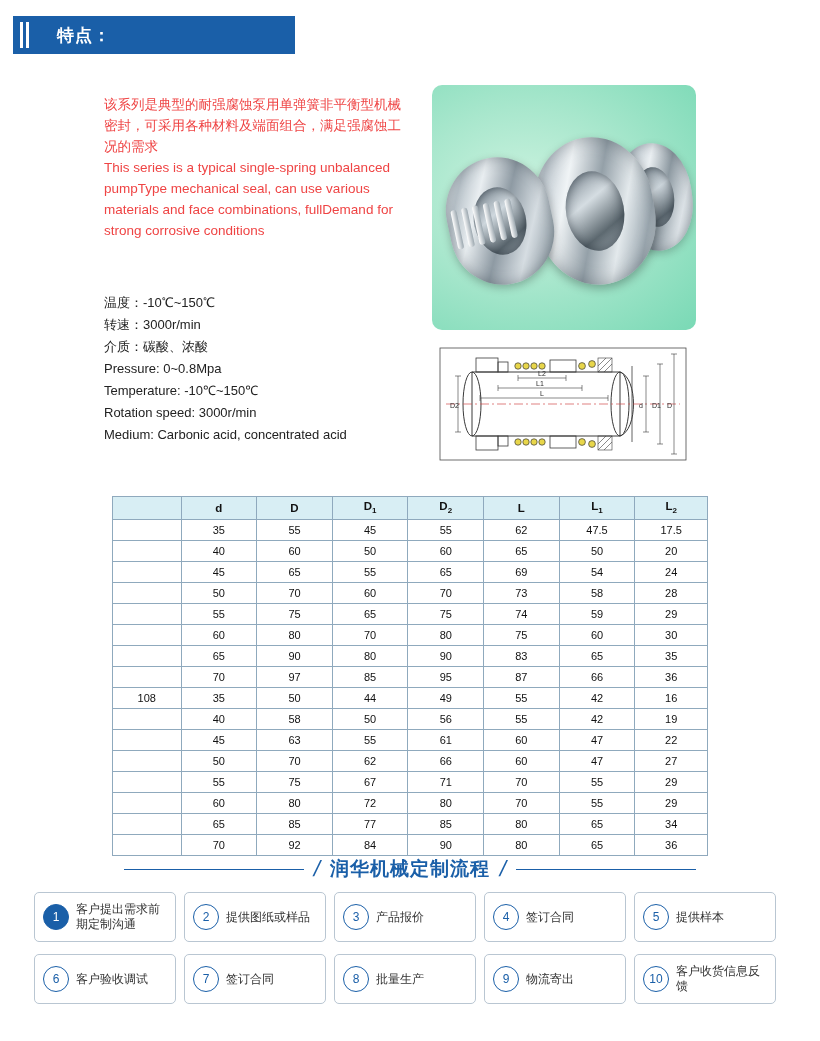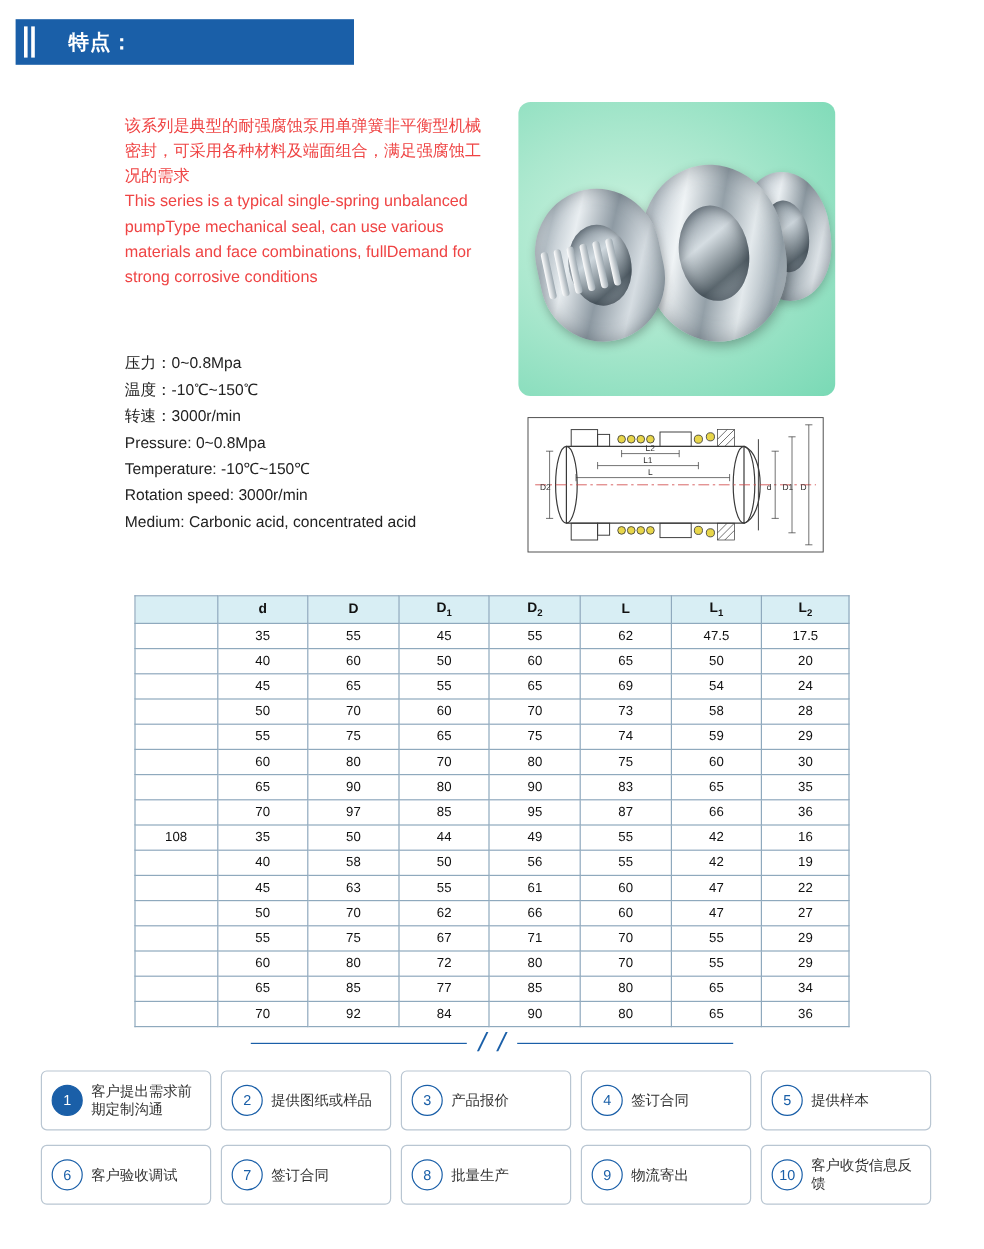--- a/index.html
+++ b/index.html
@@ -290,23 +290,23 @@
   </div>
   <div class="header-title">特点：</div>
 </div>
 
 <div class="intro">
   <p>该系列是典型的耐强腐蚀泵用单弹簧非平衡型机械密封，可采用各种材料及端面组合，满足强腐蚀工况的需求</p>
   <p class="en">This series is a typical single-spring unbalanced pumpType mechanical seal, can use various materials and face combinations, fullDemand for strong corrosive conditions</p>
 </div>
 
 <div class="specs">
-  <p>压力：0~0.8Mpa</p>
   <p>温度：-10℃~150℃</p>
   <p>转速：3000r/min</p>
+  <p>介质：碳酸、浓酸</p>
   <p>Pressure: 0~0.8Mpa</p>
   <p>Temperature: -10℃~150℃</p>
   <p>Rotation speed: 3000r/min</p>
   <p>Medium: Carbonic acid, concentrated acid</p>
 </div>
 
 <div class="photo">
   <div class="ring ring-c"></div>
   <div class="ring ring-b"></div>
   <div class="ring ring-a"></div>
@@ -588,20 +588,21 @@
           <td>65</td>
           <td>36</td>
         </tr>
       </tbody>
   </table>
 </div>
 
 <div class="flow-title-row">
   <div class="flow-line"></div>
   <div class="flow-slash">/</div>
+  <div class="flow-title">润华机械定制流程</div>
   <div class="flow-slash">/</div>
   <div class="flow-line"></div>
 </div>
 
 <div class="flow-grid" id="flow-grid">
     <div class="flow-item active">
       <div class="flow-num">1</div>
       <div class="flow-text">客户提出需求前期定制沟通</div>
     </div>
     <div class="flow-item">

